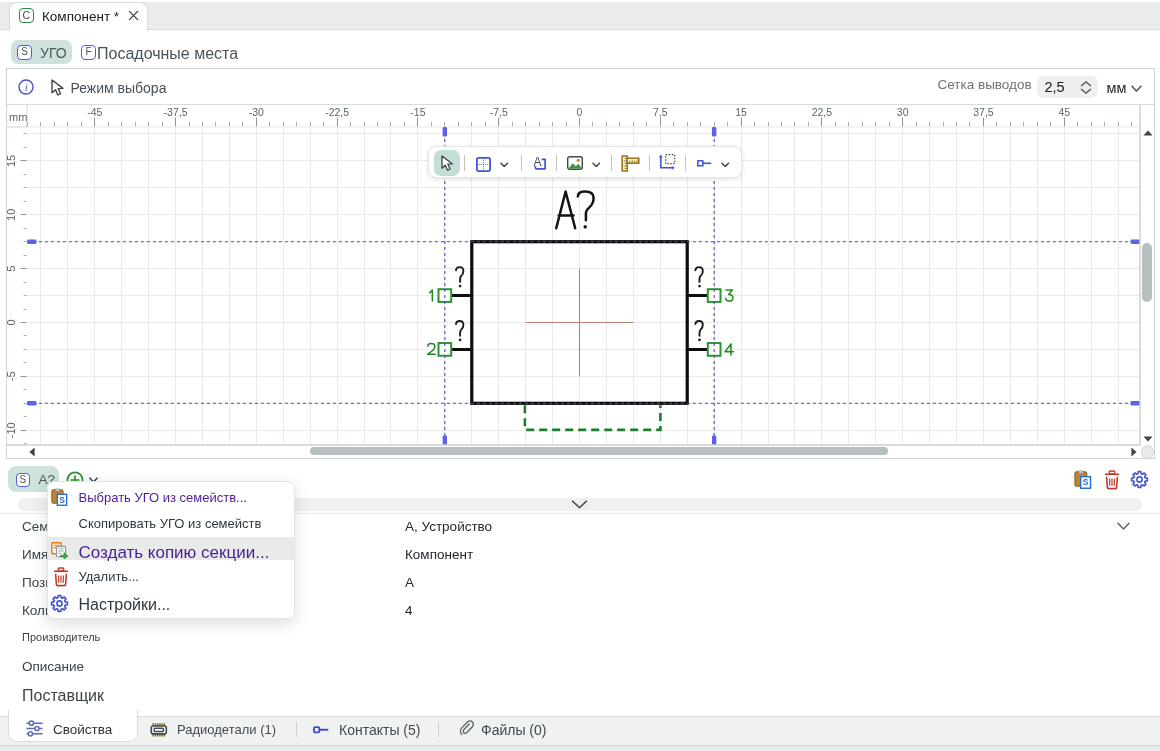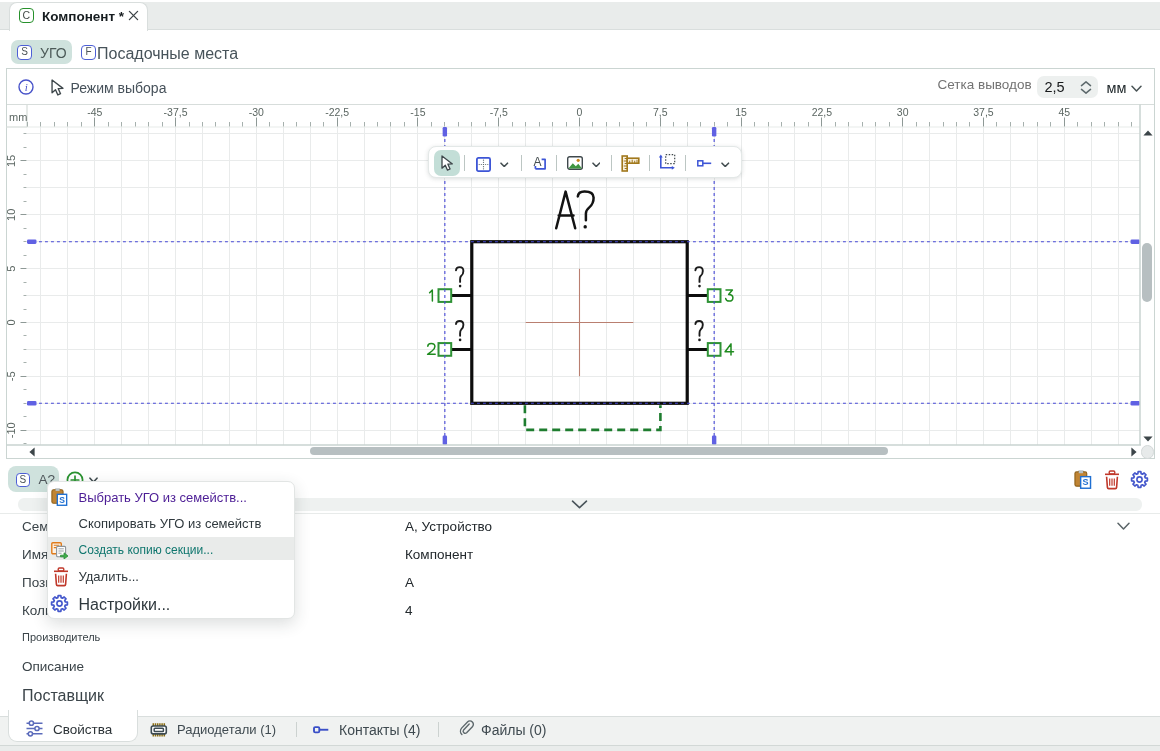--- a/index.html
+++ b/index.html
@@ -3,21 +3,21 @@
 *{margin:0;padding:0;box-sizing:border-box}
 body{font-family:"Liberation Sans",sans-serif;background:#fff;width:1160px;height:751px;overflow:hidden}
 .ab{position:absolute}
 .tx{position:absolute;white-space:nowrap}
 </style></head><body>
 <div style="position:relative;width:1160px;height:751px">
 <div class="ab" style="left:0;top:2px;width:1160px;height:27.5px;background:#e9eceb;border-bottom:1px solid #d9dedd"></div>
 <div class="ab" style="left:9px;top:2px;width:139px;height:29px;background:#fff;border:1px solid #d9dedd;border-bottom:none;border-radius:8px 8px 0 0"></div>
 <div class="ab" style="left:19px;top:8px;width:14.5px;height:14.5px;border:1.7px solid #27912c;border-radius:4px;background:#fff"></div>
 <div class="tx" style="left:19px;top:8px;width:14.5px;height:14px;font-size:10.5px;color:#454d49;text-align:center;line-height:14px">C</div>
-<div class="tx" style="left:42px;top:8.5px;font-size:13.5px;font-weight:bold;color:#171d20">Компонент *</div>
+<div class="tx" style="left:42px;top:8.5px;font-size:13.5px;font-weight:normal;color:#171d20">Компонент *</div>
 <svg style="position:absolute;left:128px;top:9.5px" width="11" height="11" viewBox="0 0 11 11">
       <path d="M1.4 1.4L9.6 9.6M9.6 1.4L1.4 9.6" stroke="#3c4347" stroke-width="1.3" stroke-linecap="round"></path>
     </svg>
 <div class="ab" style="left:11px;top:40px;width:61px;height:24px;background:#cfe2dd;border-radius:7px"></div>
 <div class="ab" style="left:17px;top:44.5px;width:15px;height:15px;border:1.6px solid #4d5fd6;border-radius:4px;background:#fff"></div>
 <div class="tx" style="left:17px;top:44.5px;width:15px;height:14.5px;font-size:10px;color:#4b5356;text-align:center;line-height:14.5px">S</div>
 <div class="tx" style="left:40px;top:45px;font-size:14px;color:#4c5a58">УГО</div>
 <div class="ab" style="left:81px;top:44.5px;width:15px;height:15px;border:1.6px solid #4d5fd6;border-radius:4px;background:#fff"></div>
 <div class="tx" style="left:81px;top:44.5px;width:15px;height:14.5px;font-size:10px;color:#4b5356;text-align:center;line-height:14.5px">F</div>
 <div class="tx" style="left:97px;top:45px;font-size:16px;color:#47535a">Посадочные места</div>
@@ -238,21 +238,21 @@
       <rect x="0.8" y="0.8" width="5" height="5" stroke="#3d55d6" stroke-width="1.5" fill="none"></rect>
       <path d="M5.8 3.3H14.2" stroke="#3d55d6" stroke-width="1.6"></path>
     </svg>
     <svg style="position:absolute;left:721px;top:161.5px" width="8.5" height="5.5" viewBox="0 0 8.5 5.5">
       <path d="M1 1.2L4.25 4.5L7.5 1.2" stroke="#454f52" stroke-width="1.6" fill="none" stroke-linecap="round" stroke-linejoin="round"></path>
     </svg>
 <div class="ab" style="left:46.5px;top:481px;width:248.5px;height:137.5px;background:#fff;border:1px solid #e2e5e4;border-radius:7px;box-shadow:0 5px 16px rgba(40,50,50,.16)"></div>
 <div class="ab" style="left:47.5px;top:537px;width:246.5px;height:23px;background:#e9ebea"></div>
 <div class="tx" style="left:78.5px;top:489.5px;font-size:13px;color:#4c1d95">Выбрать УГО из семейств...</div>
 <div class="tx" style="left:78.5px;top:516.0px;font-size:13px;color:#2f383d">Скопировать УГО из семейств</div>
-<div class="tx" style="left:78.5px;top:542.5px;font-size:12px;color:#0f766e">Создать копию секции...</div>
+<div class="tx" style="left:78.5px;top:542.5px;font-size:17px;color:#4c1d95">Создать копию секции...</div>
 <div class="tx" style="left:78.5px;top:569.0px;font-size:13px;color:#2f383d">Удалить...</div>
 <div class="tx" style="left:78.5px;top:595.5px;font-size:16px;color:#2f383d">Настройки...</div>
 <svg style="position:absolute;left:50.5px;top:488px" width="19" height="20" viewBox="0 0 19 20">
       <g transform="scale(0.9)">
         <rect x="4.2" y="0.6" width="6.2" height="3.2" rx="1" fill="#98a1a4"></rect>
         <rect x="1" y="2" width="12.4" height="15" rx="1.8" fill="#c08434" stroke="#8f6019" stroke-width="1.2"></rect>
         <rect x="4.9" y="1.1" width="4.8" height="2.2" rx="0.7" fill="#b9c2c4"></rect>
         <rect x="7" y="7" width="10.4" height="12.2" fill="#fff" stroke="#1e6fd2" stroke-width="1.5"></rect>
         <text x="12.2" y="16.3" font-size="9.5" font-weight="bold" fill="#1e6fd2" text-anchor="middle">S</text>
       </g>
@@ -293,19 +293,19 @@
       </g>
       <rect x="1.3" y="6" width="15" height="7.9" rx="1.8" stroke="#3c4b52" stroke-width="1.6" fill="#fff"></rect>
       <rect x="4.2" y="8.3" width="9.2" height="3.3" rx="0.8" stroke="#3c4b52" stroke-width="1.5" fill="#fff"></rect>
     </svg>
 <div class="tx" style="left:177px;top:722px;font-size:13px;color:#3f4a50">Радиодетали (1)</div>
 <div class="ab" style="left:296px;top:722px;width:1px;height:15px;background:#ccd2d0"></div>
 <svg style="position:absolute;left:313px;top:723.5px" width="17" height="12" viewBox="0 0 17 12">
       <rect x="1" y="3.1" width="5.3" height="5.3" rx="1.2" stroke="#3a50c8" stroke-width="1.9" fill="none"></rect>
       <path d="M6.3 5.75H15.3" stroke="#3a50c8" stroke-width="1.9"></path>
     </svg>
-<div class="tx" style="left:339px;top:721.5px;font-size:14px;color:#3f4a50">Контакты (4)</div>
+<div class="tx" style="left:339px;top:721.5px;font-size:14px;color:#3f4a50">Контакты (5)</div>
 <div class="ab" style="left:438px;top:722px;width:1px;height:15px;background:#ccd2d0"></div>
 <svg style="position:absolute;left:457.5px;top:719.5px" width="17" height="17" viewBox="0 0 17 17">
       <path d="M11.2 4.1L5.6 9.9A2.1 2.1 0 0 0 8.6 12.8L14.4 6.8A3.4 3.4 0 0 0 9.5 2L3.6 8.1A4.8 4.8 0 0 0 3.9 14.6" stroke="#5d686c" stroke-width="1.4" fill="none" stroke-linecap="round"></path>
     </svg>
 <div class="tx" style="left:481px;top:721.5px;font-size:14px;color:#3f4a50">Файлы (0)</div>
 <div class="ab" style="left:0;top:744.5px;width:1160px;height:6.5px;background:#e9eceb;border-top:1px solid #d2d8d6"></div>
 </div>
 </body></html>

